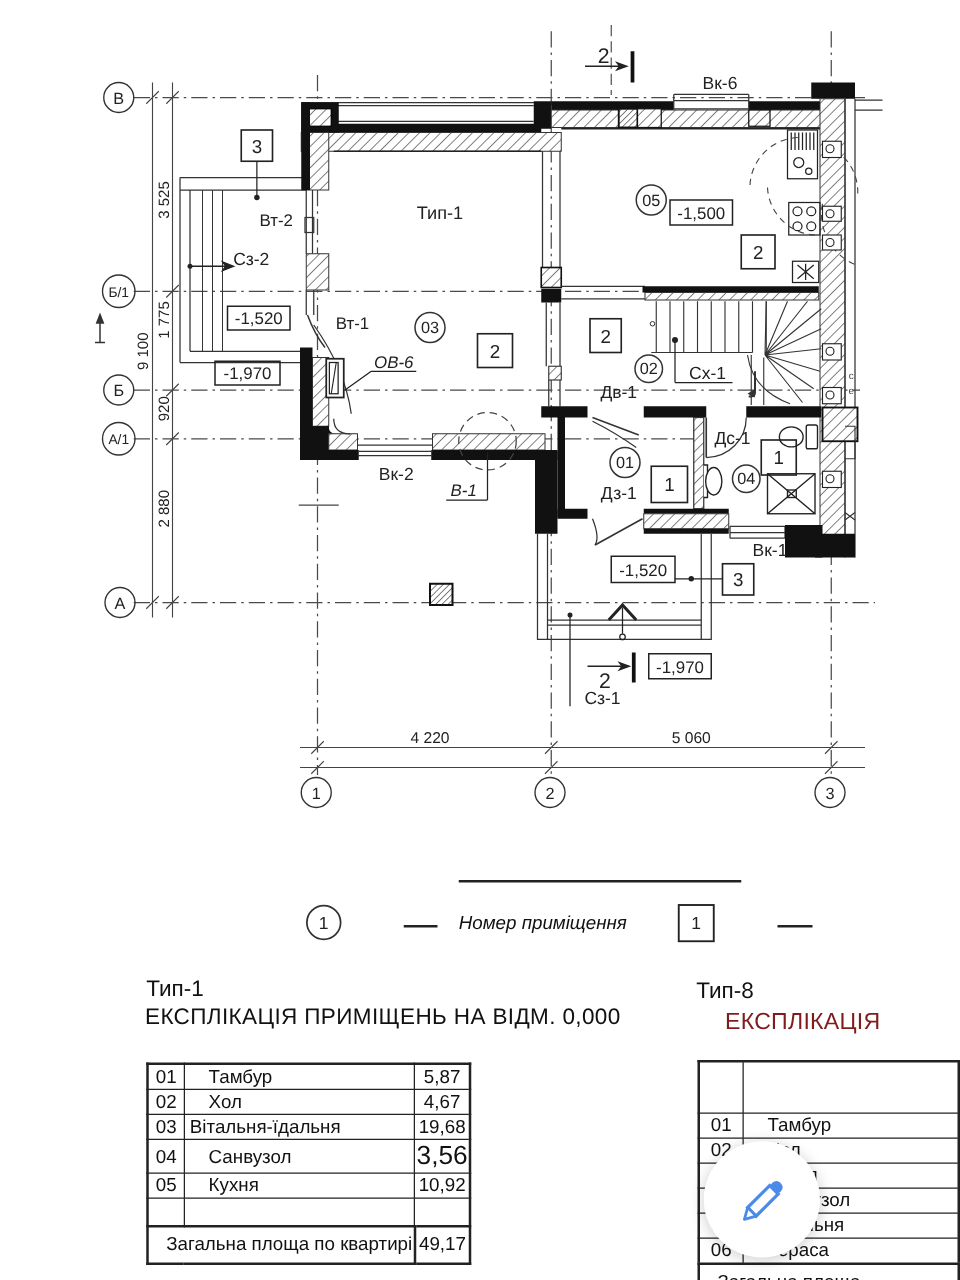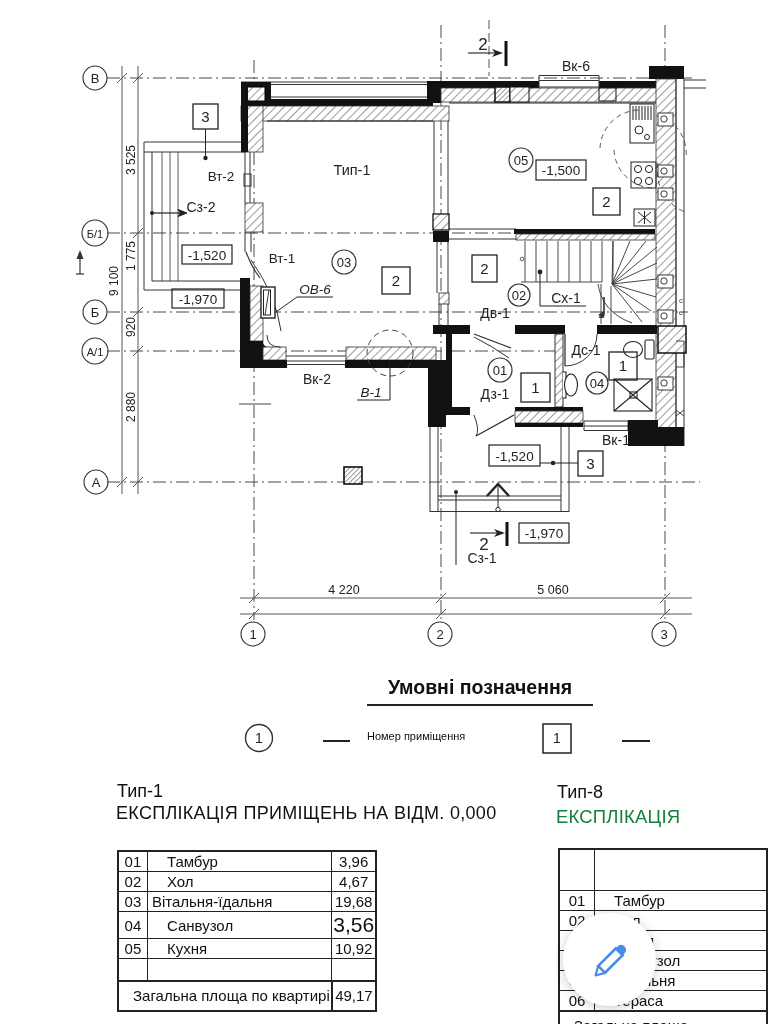--- a/index.html
+++ b/index.html
@@ -426,45 +426,44 @@
 <path d="M240,614 H692"></path>
 <path d="M249,603 L259,593 M436,603 L446,593 M660,603 L670,593"></path>
 <path d="M249,619 L259,609 M436,619 L446,609 M660,619 L670,609"></path>
 </g>
 <g fill="#222" font-family="Liberation Sans, sans-serif" font-size="12.5" text-anchor="middle">
 <text x="344" y="594">4 220</text>
 <text x="553" y="594">5 060</text>
 </g>
 </svg>
 
-<div class="abs" style="left:367px;top:676px;width:226px;text-align:center;font-size:19.5px;font-weight:bold;color:#111;">Умовні позначення</div>
 <div class="abs" style="left:367px;top:704px;width:226px;border-top:2px solid #222;"></div>
 
 <svg class="abs" style="left:0;top:710px" width="768" height="60" viewBox="0 0 768 60">
 <circle cx="259" cy="28" r="13.5" stroke="#333" stroke-width="1.4" fill="none"></circle>
 <text x="259" y="33" font-size="14" fill="#222" text-anchor="middle" font-family="Liberation Sans, sans-serif">1</text>
 <path d="M323,31 H350" stroke="#222" stroke-width="2"></path>
 <rect x="543" y="14" width="28" height="29" stroke="#222" stroke-width="1.5" fill="none"></rect>
 <text x="557" y="33" font-size="14" fill="#222" text-anchor="middle" font-family="Liberation Sans, sans-serif">1</text>
 <path d="M622,31 H650" stroke="#222" stroke-width="2"></path>
 </svg>
 
-<div class="abs" style="left:367px;top:730px;font-size:11px;color:#111;">Номер приміщення</div>
+<div class="abs" style="left:367px;top:730px;font-size:15px;color:#111;font-style:italic;">Номер приміщення</div>
 
 <div class="abs" style="left:117px;top:781px;font-size:18px;color:#111;">Тип-1</div>
 
 <div class="abs" style="left:116px;top:803px;font-size:18px;color:#111;letter-spacing:0.3px;">ЕКСПЛІКАЦІЯ ПРИМІЩЕНЬ НА ВІДМ. 0,000</div>
 
 <div class="abs" style="left:117px;top:850px;">
 <table style="border:2px solid #222;color:#111;">
 <tbody>
 <tr style="height:19px;">
             <td style="border:1px solid #222;text-align:center;font-size:15px;">01</td>
             <td style="border:1px solid #222;padding-left:19px;font-size:15px;">Тамбур</td>
-            <td style="border:1px solid #222;text-align:center;font-size:15px;">3,96</td>
+            <td style="border:1px solid #222;text-align:center;font-size:15px;">5,87</td>
           </tr>
 <tr style="height:19px;">
             <td style="border:1px solid #222;text-align:center;font-size:15px;">02</td>
             <td style="border:1px solid #222;padding-left:19px;font-size:15px;">Хол</td>
             <td style="border:1px solid #222;text-align:center;font-size:15px;">4,67</td>
           </tr>
 <tr style="height:19px;">
             <td style="border:1px solid #222;text-align:center;font-size:15px;">03</td>
             <td style="border:1px solid #222;padding-left:4px;font-size:15px;">Вітальня-їдальня</td>
             <td style="border:1px solid #222;text-align:center;font-size:15px;">19,68</td>
@@ -486,21 +485,21 @@
           </tr>
 <tr style="height:30px;">
             <td colspan="2" style="border:2px solid #222;padding-left:14px;font-size:15px;vertical-align:top;padding-top:5px;">Загальна площа по квартирі</td>
             <td style="border:2px solid #222;text-align:center;font-size:15px;vertical-align:top;padding-top:5px;">49,17</td>
           </tr>
 </tbody>
       </table>
 </div>
 
 <div class="abs" style="left:557px;top:782px;font-size:18px;color:#111;">Тип-8</div>
-<div class="abs" style="left:556px;top:806px;font-size:18.5px;color:#15803d;letter-spacing:0.2px;white-space:nowrap;">ЕКСПЛІКАЦІЯ</div>
+<div class="abs" style="left:580px;top:806px;font-size:18.5px;color:#7f1d1d;letter-spacing:0.2px;white-space:nowrap;">ЕКСПЛІКАЦІЯ</div>
 
 <div class="abs" style="left:558px;top:848px;">
 <table style="border:2px solid #222;color:#111;">
 <tbody>
           <tr style="height:41px;">
 <td style="border:1px solid #222;width:49px;"></td>
 <td style="border:1px solid #222;width:263px;"></td>
 </tr>
 <tr style="height:19px;">
             <td style="border:1px solid #222;text-align:center;font-size:15px;">01</td>

